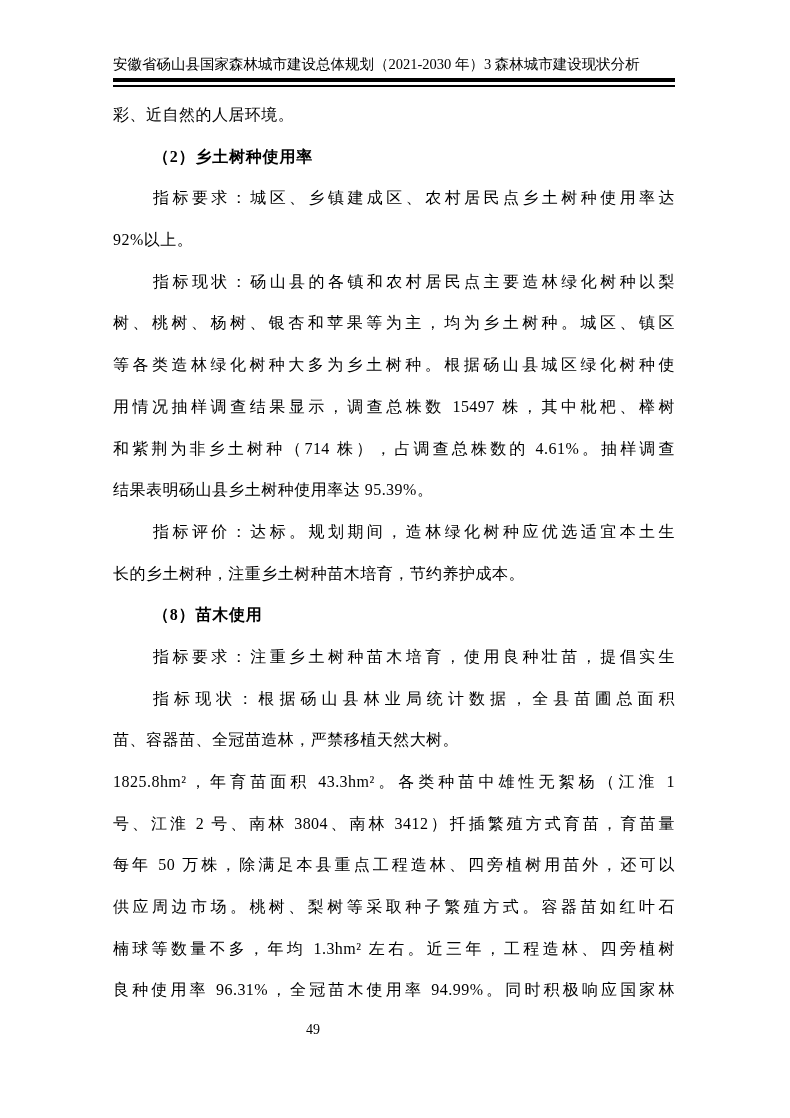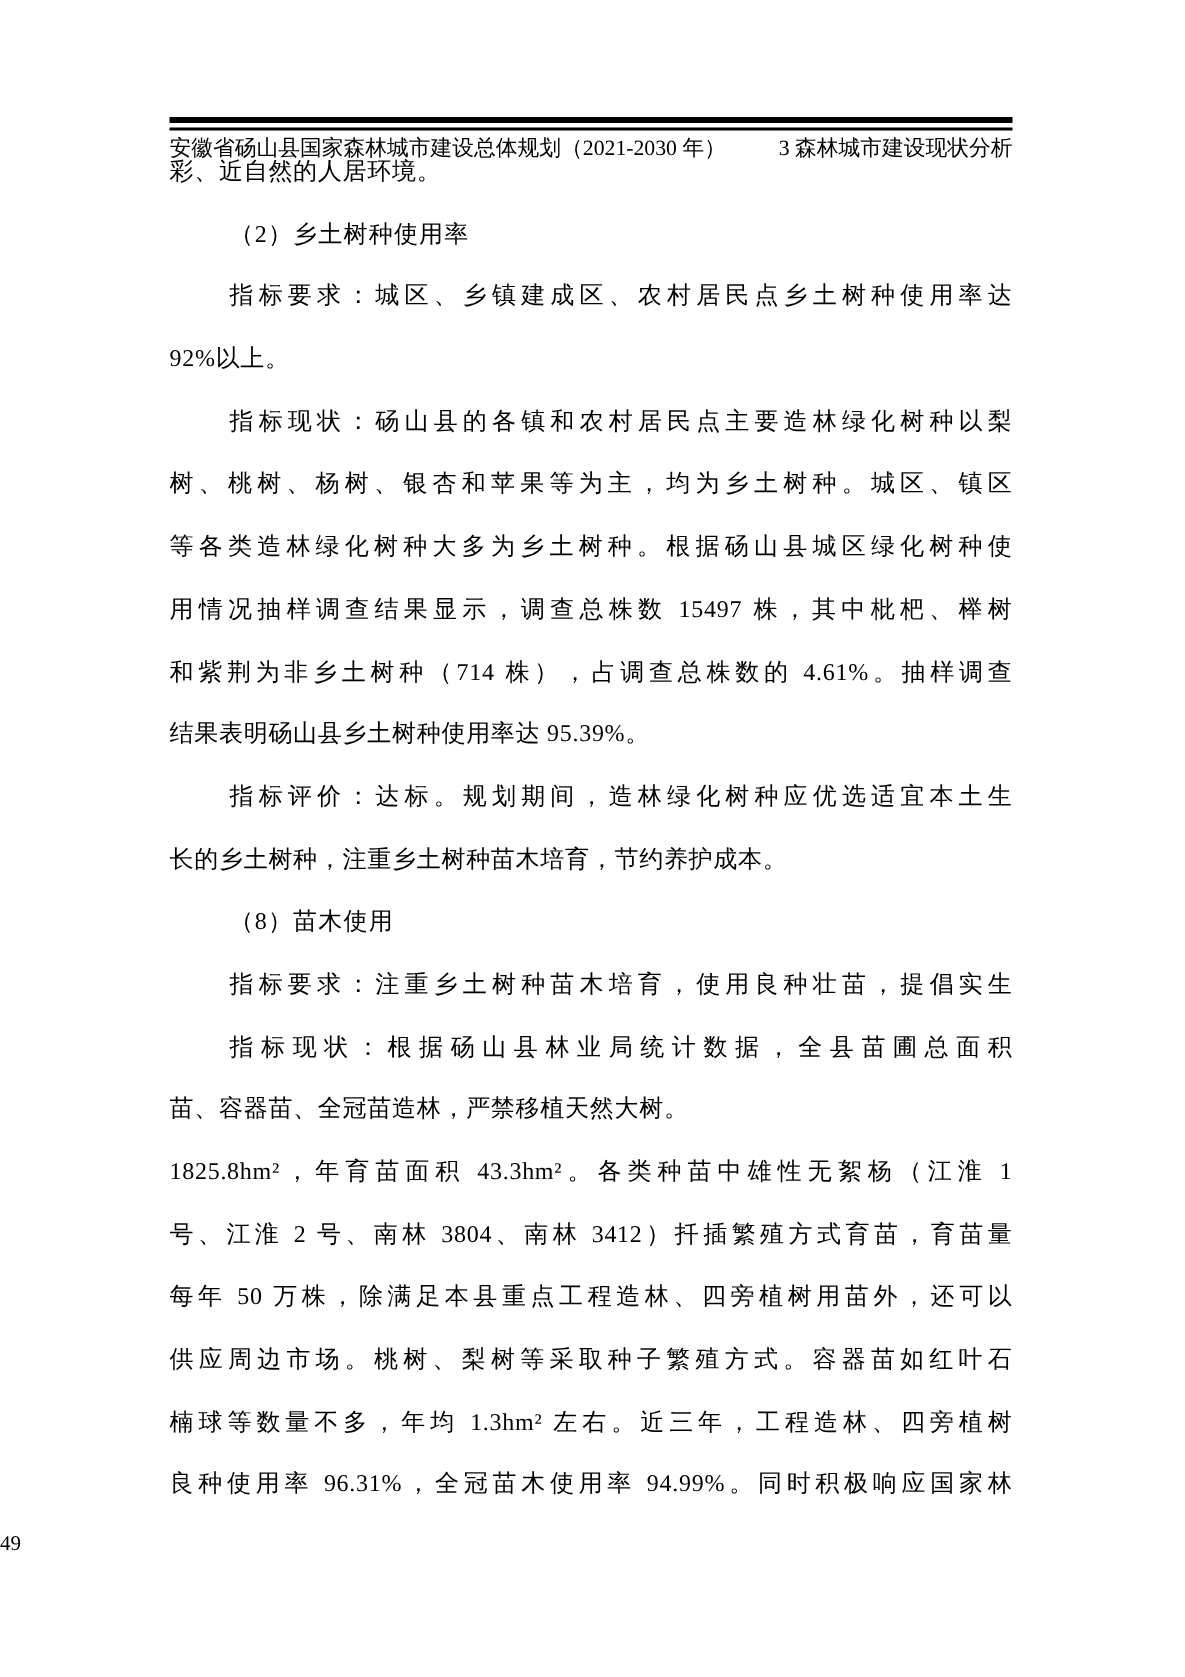--- a/index.html
+++ b/index.html
@@ -16,26 +16,25 @@
     font-family: "Liberation Serif", "DejaVu Serif", serif;
     color: #000000;
   }
   
   .page-header {
     position: absolute;
     left: 113px;
     top: 54px;
     width: 562px;
     display: flex;
-    justify-content: space-between;
+    justify-content: flex-start;
     align-items: baseline;
     font-size: 14.5px;
     line-height: 20px;
     white-space: nowrap;
-    margin-top: 35px;
   }
   .header-double-rule {
     position: absolute;
     left: 113px;
     top: 78px;
     width: 562px;
     height: 3px;
     border-top: 4px solid #000000;
     border-bottom: 2px solid #000000;
     background: #ffffff;
@@ -57,30 +56,30 @@
   .line.justify {
     white-space: normal;
     text-align: justify;
     text-align-last: justify;
     overflow: hidden;
   }
   .line.indent {
     padding-left: 40px;
   }
   .line.heading {
-    font-weight: normal;
+    font-weight: bold;
     letter-spacing: 0.05em;
   }
   
   .page-number {
     position: absolute;
     left: 0;
     top: 1020px;
     width: 626px;
-    text-align: left;
+    text-align: center;
     font-size: 14px;
     line-height: 20px;
   }
 </style>
 </head>
 <body>
 
 <div class="page">
 
   <div class="page-header">

